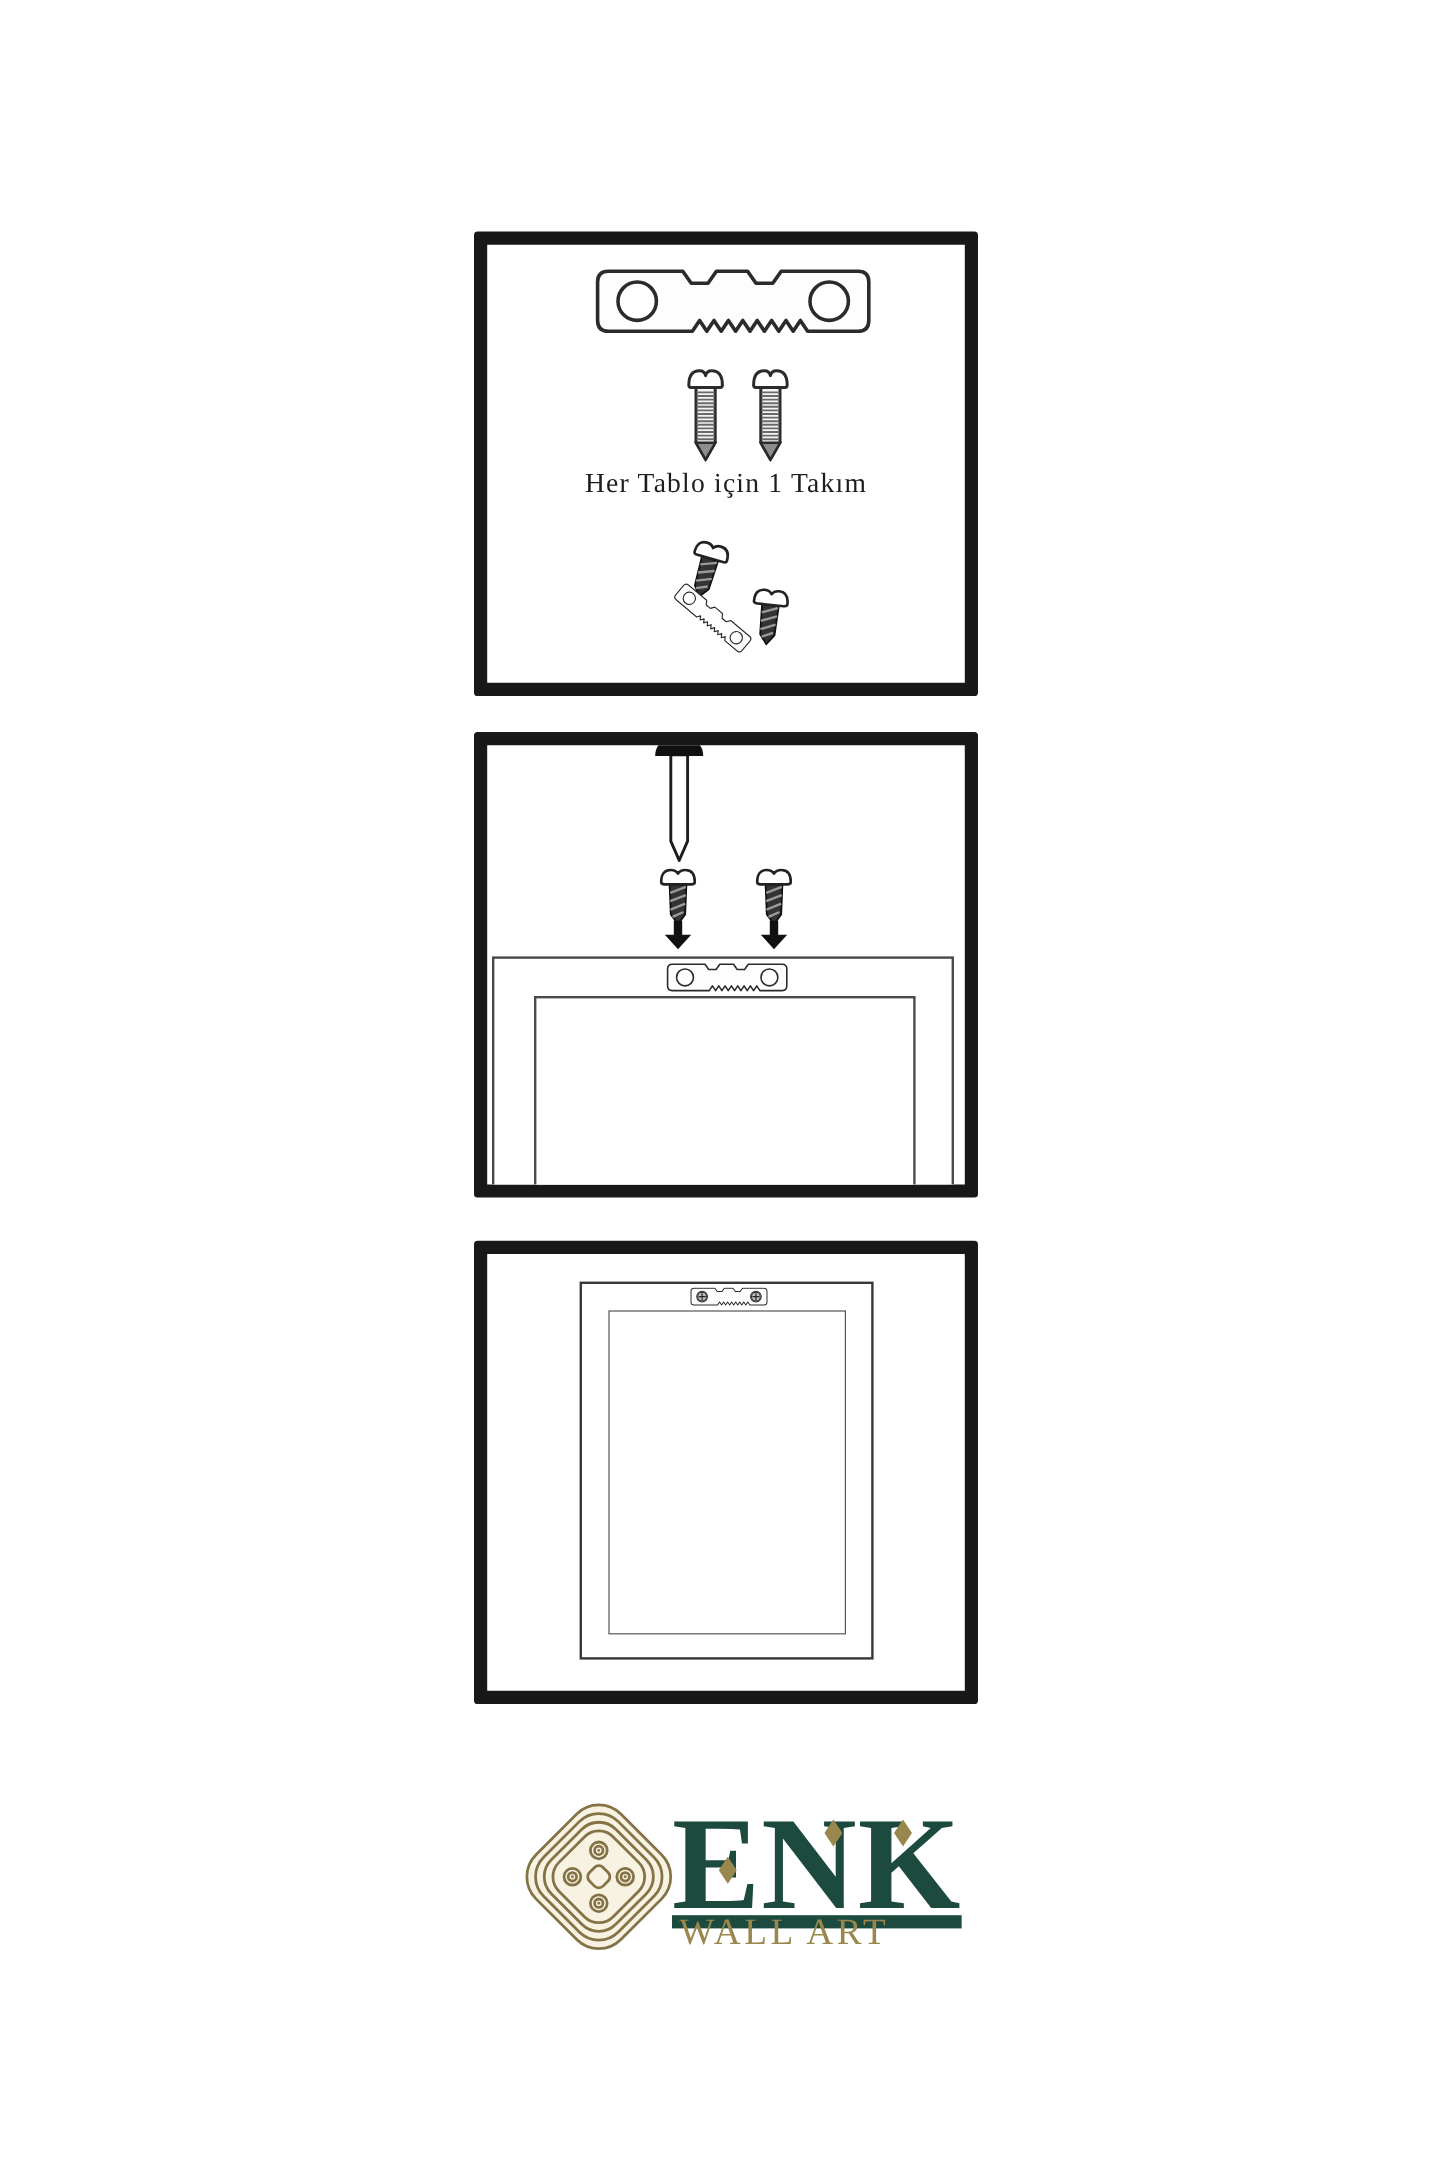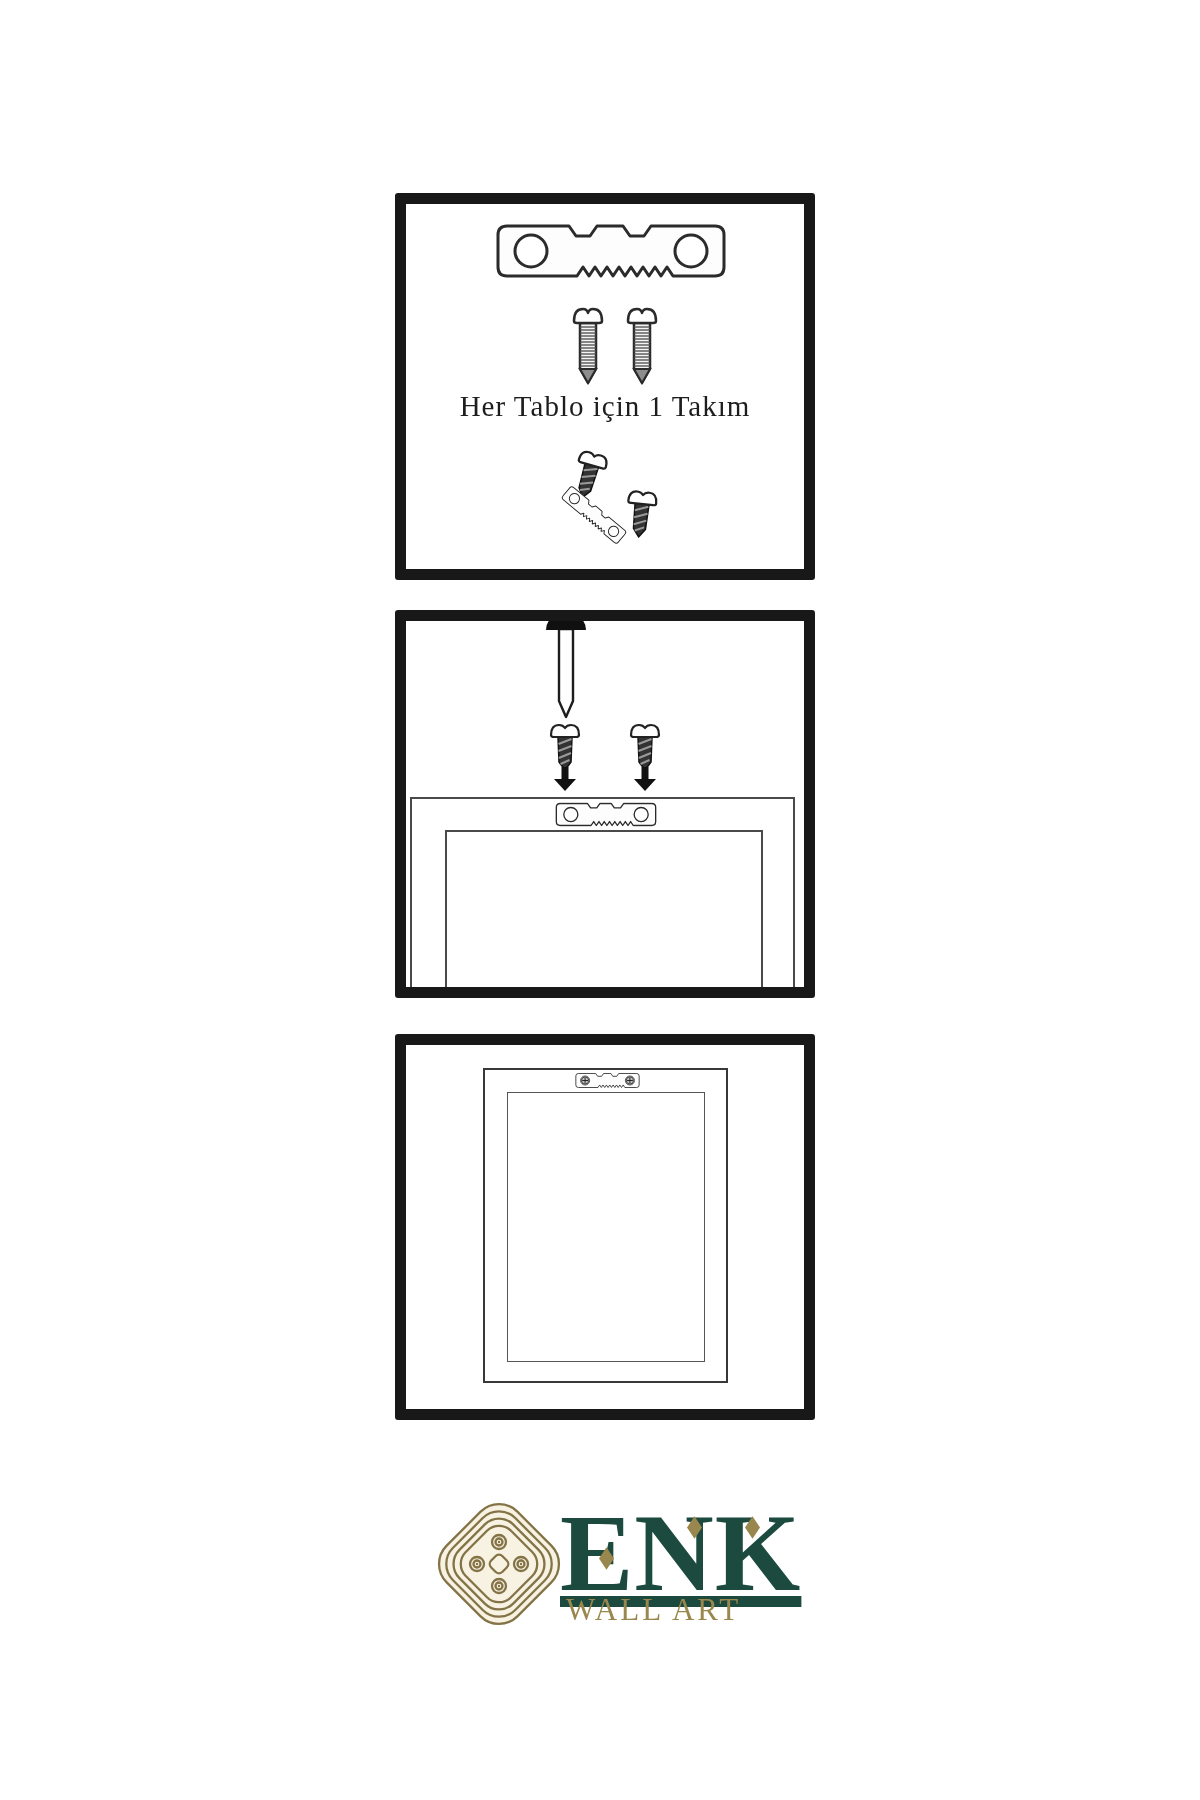--- a/index.html
+++ b/index.html
@@ -26,21 +26,21 @@
     box-sizing:border-box;
   }
   .panel .abs{position:absolute;}
   #panel1{top:193px;height:387px;}
   #panel2{top:610px;height:388px;overflow:hidden;}
   #panel3{top:1034px;height:386px;}
   .caption{
     position:absolute;
     left:0;top:186px;width:398px;
     text-align:center;
-    font-size:29px;
+    font-size:23px;
     font-weight:400;
     letter-spacing:1px;
     color:#1d1d1d;
     white-space:nowrap;
   }
   
   .frame-edge{position:absolute;box-sizing:border-box;background:#ffffff;}
   .fe-heavy{border:2px solid #383838;}
   .fe-light{border:2px solid #4a4a4a;}
   .fe-thin{border:1.5px solid #555555;}

